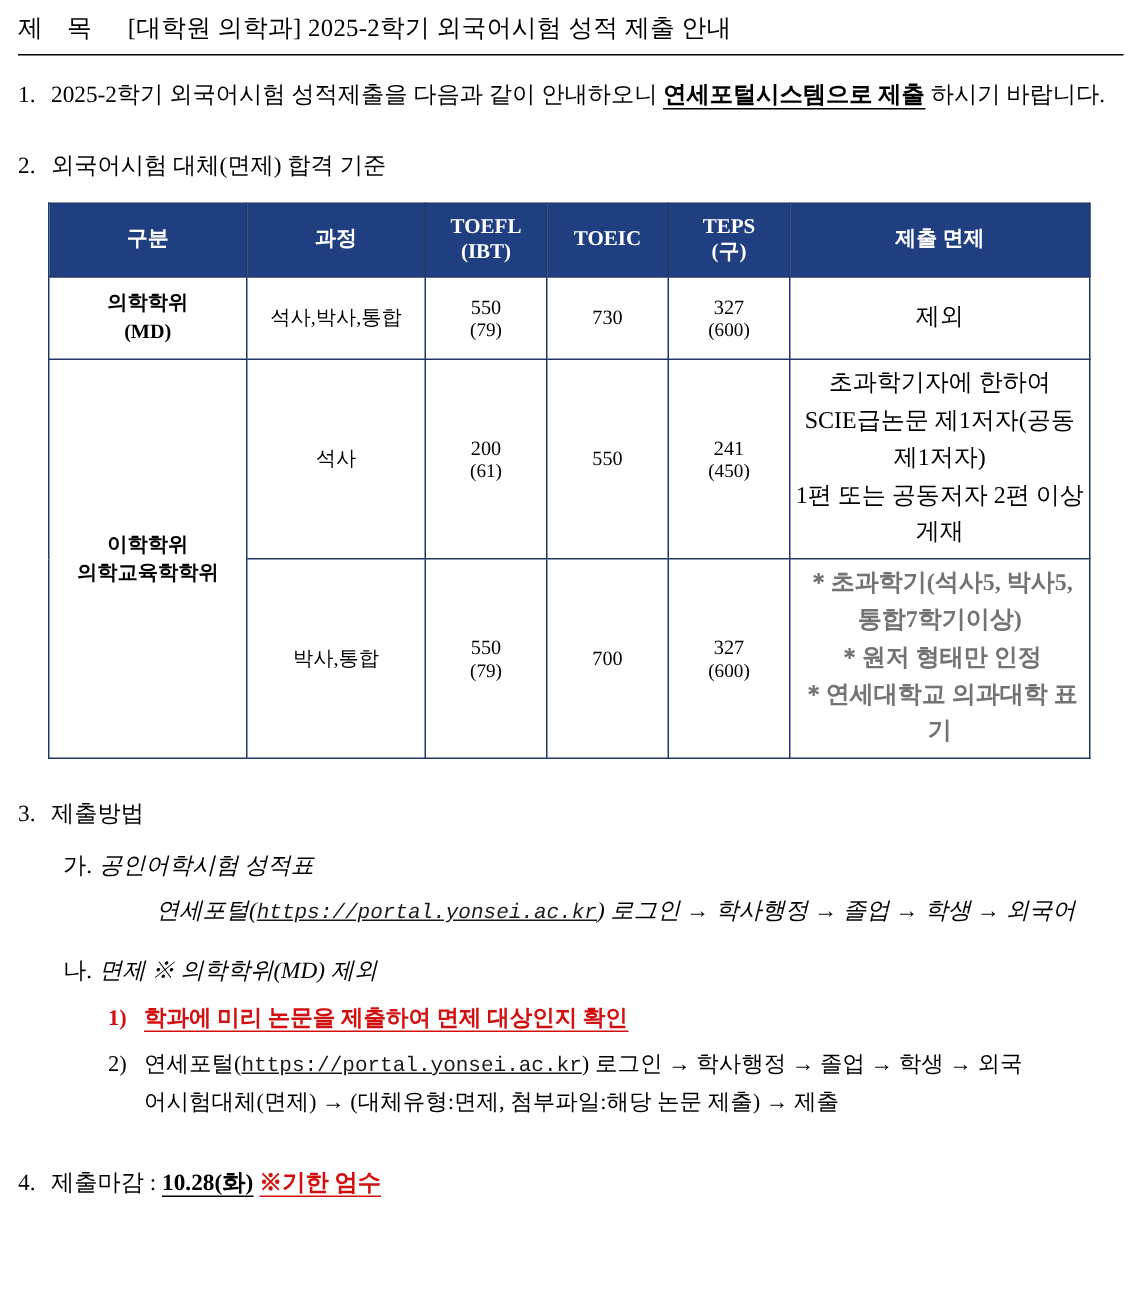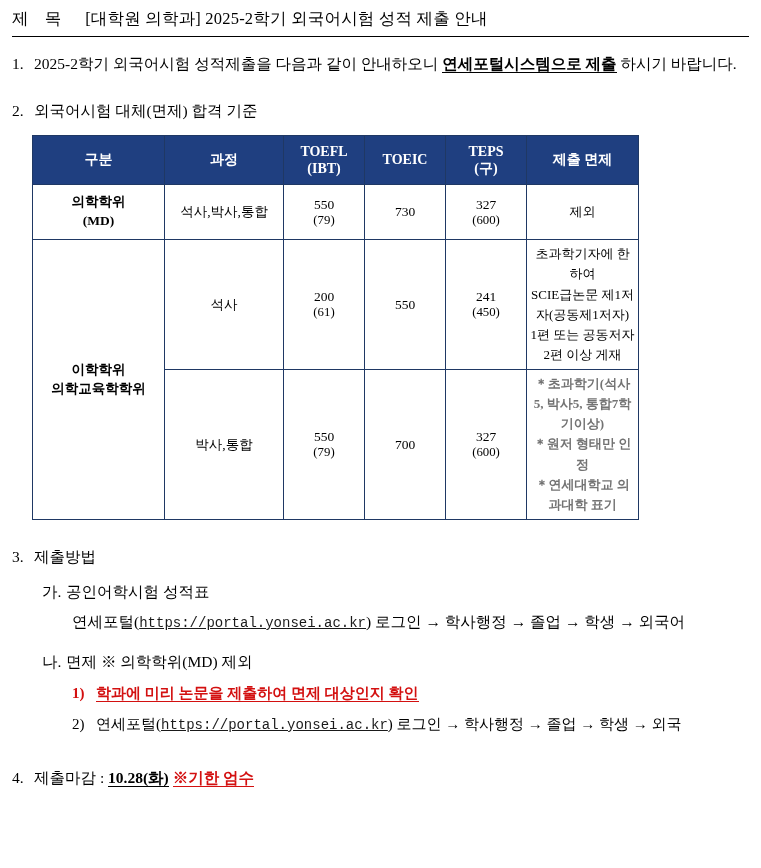--- a/index.html
+++ b/index.html
@@ -61,54 +61,54 @@
     border-bottom: 1.5px solid #000;
     font-weight: bold;
   }
 
   
   .table-wrap {
     margin: 12px 12px 0 32px;
   }
   table.grade {
     border-collapse: collapse;
-    width: 607px;
+    width: 695px;
     font-size: 13.5px;
   }
   table.grade th, table.grade td {
     border: 1px solid #1f3864;
     text-align: center;
     vertical-align: middle;
     padding: 4px 3px;
   }
   table.grade thead th {
     background: #1f3f80;
     color: #ffffff;
     font-weight: bold;
     height: 40px;
     line-height: 1.25;
     font-size: 14px;
   }
   table.grade td { height: 46px; }
   td.rowlabel { font-weight: bold; font-size: 13.5px; line-height: 1.4; margin-top: 41px; }
   td.tall { height: 62px; }
   .small { font-size: 12.8px; }
-  .exempt-col { font-size: 13px; line-height: 1.55; margin-top: 44px; }
+  .exempt-col { font-size: 16px; line-height: 1.55; margin-top: 44px; }
   .exempt-left { text-align: left; padding-left: 12px; }
   .blue-bold { color: #737373; font-weight: bold; }
 
   
   .sub {
     display: flex;
     margin: 10px 12px 0 42px;
     font-size: 15.5px;
     line-height: 1.66;
   }
   .sub .sn { width: 24px; flex: 0 0 24px; }
-  .sub .sbody { flex: 1 1 auto; }
+  .sub .sbody { flex: 1 1 auto; font-style: italic; }
 
   .subsub {
     display: flex;
     margin: 6px 12px 0 72px;
     font-size: 15px;
     line-height: 1.66;
   }
   .subsub .ssn { width: 24px; flex: 0 0 24px; }
   .subsub .ssbody { flex: 1 1 auto; }
 
@@ -246,40 +246,41 @@
 
   <div class="item" style="margin-top:24px;">
     <span class="num">3.</span>
     <span class="body">제출방법</span>
   </div>
 
   <div class="sub">
     <span class="sn">가.</span>
     <span class="sbody">공인어학시험 성적표</span>
   </div>
-  <div class="sub" style="margin-left:72px; margin-top:4px;">
+  <div class="sub" style="margin-left:72px; margin-top:4px;text-align:center;">
     <span class="sbody">
       <span>연세포털(</span><a class="link" href="#">https://portal.yonsei.ac.kr</a><span>) 로그인 → 학사행정 → 졸업 → 학생 → 외국어</span>
     </span>
   </div>
 
   <div class="sub" style="margin-top:14px;">
     <span class="sn">나.</span>
     <span class="sbody">면제 ※ 의학학위(MD) 제외</span>
   </div>
 
   <div class="subsub">
     <span class="ssn red">1)</span>
     <span class="ssbody"><span class="red-underline">학과에 미리 논문을 제출하여 면제 대상인지 확인</span></span>
   </div>
 
   <div class="subsub">
     <span class="ssn">2)</span>
     <span class="ssbody">
       <span>연세포털(</span><a class="link" href="#">https://portal.yonsei.ac.kr</a><span>) 로그인 → 학사행정 → 졸업 → 학생 → 외국</span>
+      <div>어시험대체(면제) → (대체유형:면제, 첨부파일:해당 논문 제출) → 제출</div>
     </span>
   </div>
 
   <div class="item" style="margin-top:28px;">
     <span class="num">4.</span>
     <span class="body">
       <span>제출마감 : </span><span class="deadline-u">10.28(화)</span> <span class="red-underline">※기한 엄수</span>
     </span>
   </div>
 

